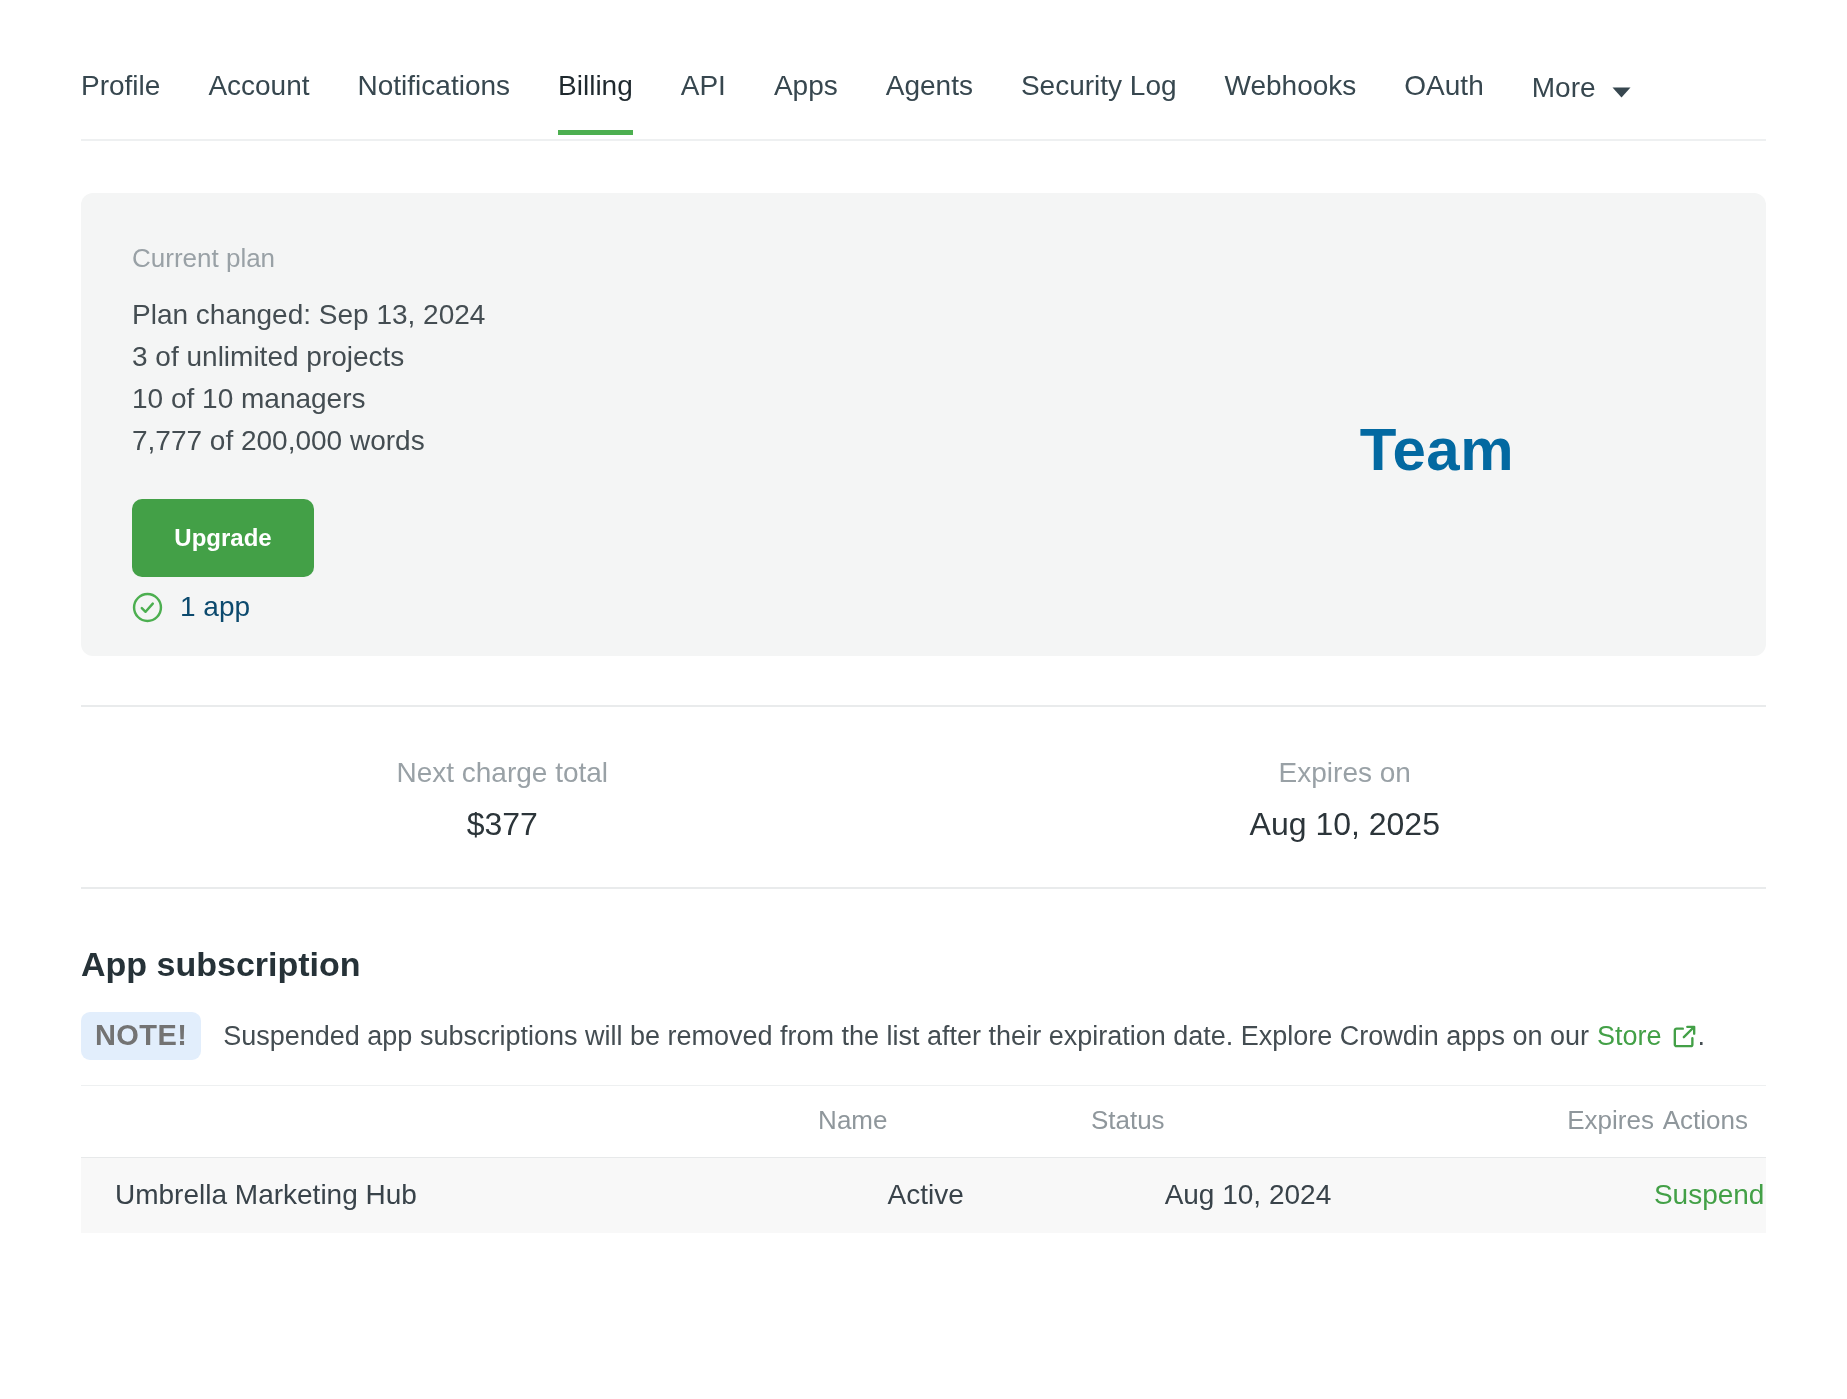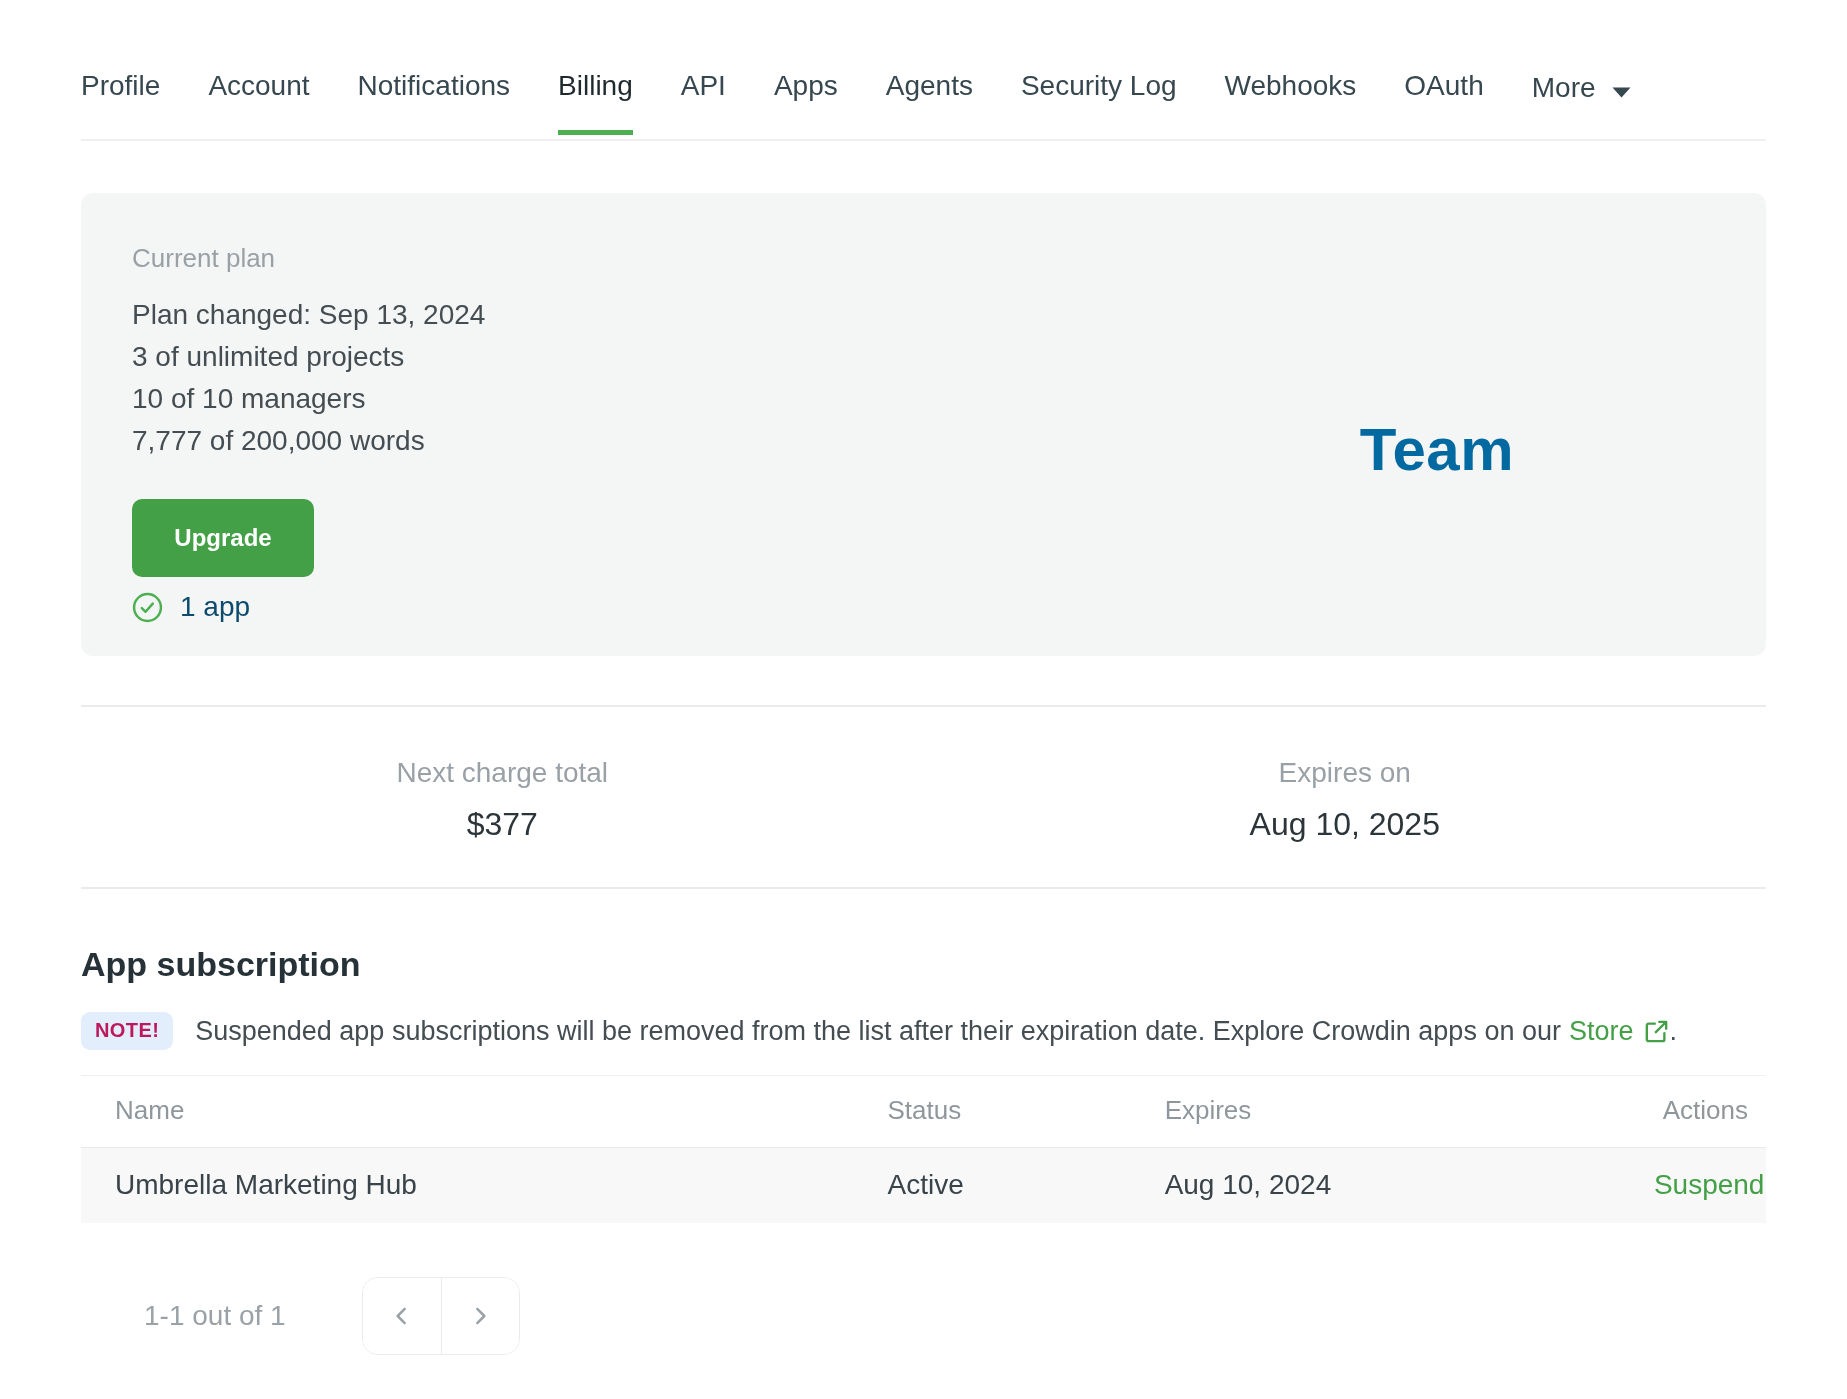--- a/index.html
+++ b/index.html
@@ -92,22 +92,22 @@
   .note-row {
     margin-top: 27px;
     display: flex;
     align-items: center;
     gap: 22px;
     font-size: 27px;
     color: #444d52;
   }
   .note-badge {
     background: #e2eefc;
-    color: #be185d;
-    font-size: 20px;
+    color: #737373;
+    font-size: 29px;
     font-weight: bold;
     padding: 7px 14px 8px;
     border-radius: 9px;
     letter-spacing: 0.4px;
     flex: none;
   }
   .note-text { display: inline-flex; align-items: center; flex-wrap: wrap; }
   .store-link {
     color: #43a047;
     text-decoration: none;
@@ -121,21 +121,21 @@
   
   .sub-table { width: 100%; border-collapse: collapse; margin-top: 25px; table-layout: fixed; }
   .sub-table col.c-name    { width: 806px; }
   .sub-table col.c-status  { width: 277px; }
   .sub-table col.c-expires { width: 489px; }
   .sub-table col.c-actions { width: 112px; }
   .sub-table th {
     font-size: 26px;
     font-weight: normal;
     color: #8f979c;
-    text-align: left;
+    text-align: right;
     padding: 19px 0 21px;
     border-top: 1px solid #eef0f1;
     border-bottom: 1px solid #e7e9ea;
   }
   .sub-table td {
     font-size: 28px;
     color: #39434a;
     background: #f8f8f8;
     height: 75px;
     padding: 0;
@@ -269,33 +269,14 @@
         <td>Umbrella Marketing Hub</td>
         <td>Active</td>
         <td>Aug 10, 2024</td>
         <td>
           <a class="suspend-link">Suspend</a>
         </td>
       </tr>
     </tbody>
   </table>
 
-  <div class="pagination">
-    <span class="pag-text">1-1 out of 1</span>
-    <div class="pag-buttons">
-      <button class="pag-btn">
-        <span style="display:inline-flex;">
-          <svg width="26" height="26" viewBox="0 0 24 24" fill="none" stroke="#9aa2a6" stroke-width="2.3" stroke-linecap="round" stroke-linejoin="round">
-              <path d="M14.5 5.5L8 12l6.5 6.5"></path>
-            </svg>
-        </span>
-      </button>
-      <button class="pag-btn">
-        <span style="display:inline-flex;">
-          <svg width="26" height="26" viewBox="0 0 24 24" fill="none" stroke="#9aa2a6" stroke-width="2.3" stroke-linecap="round" stroke-linejoin="round">
-              <path d="M9.5 5.5L16 12l-6.5 6.5"></path>
-            </svg>
-        </span>
-      </button>
-    </div>
-  </div>
 
 </div>
 
 </body></html>

